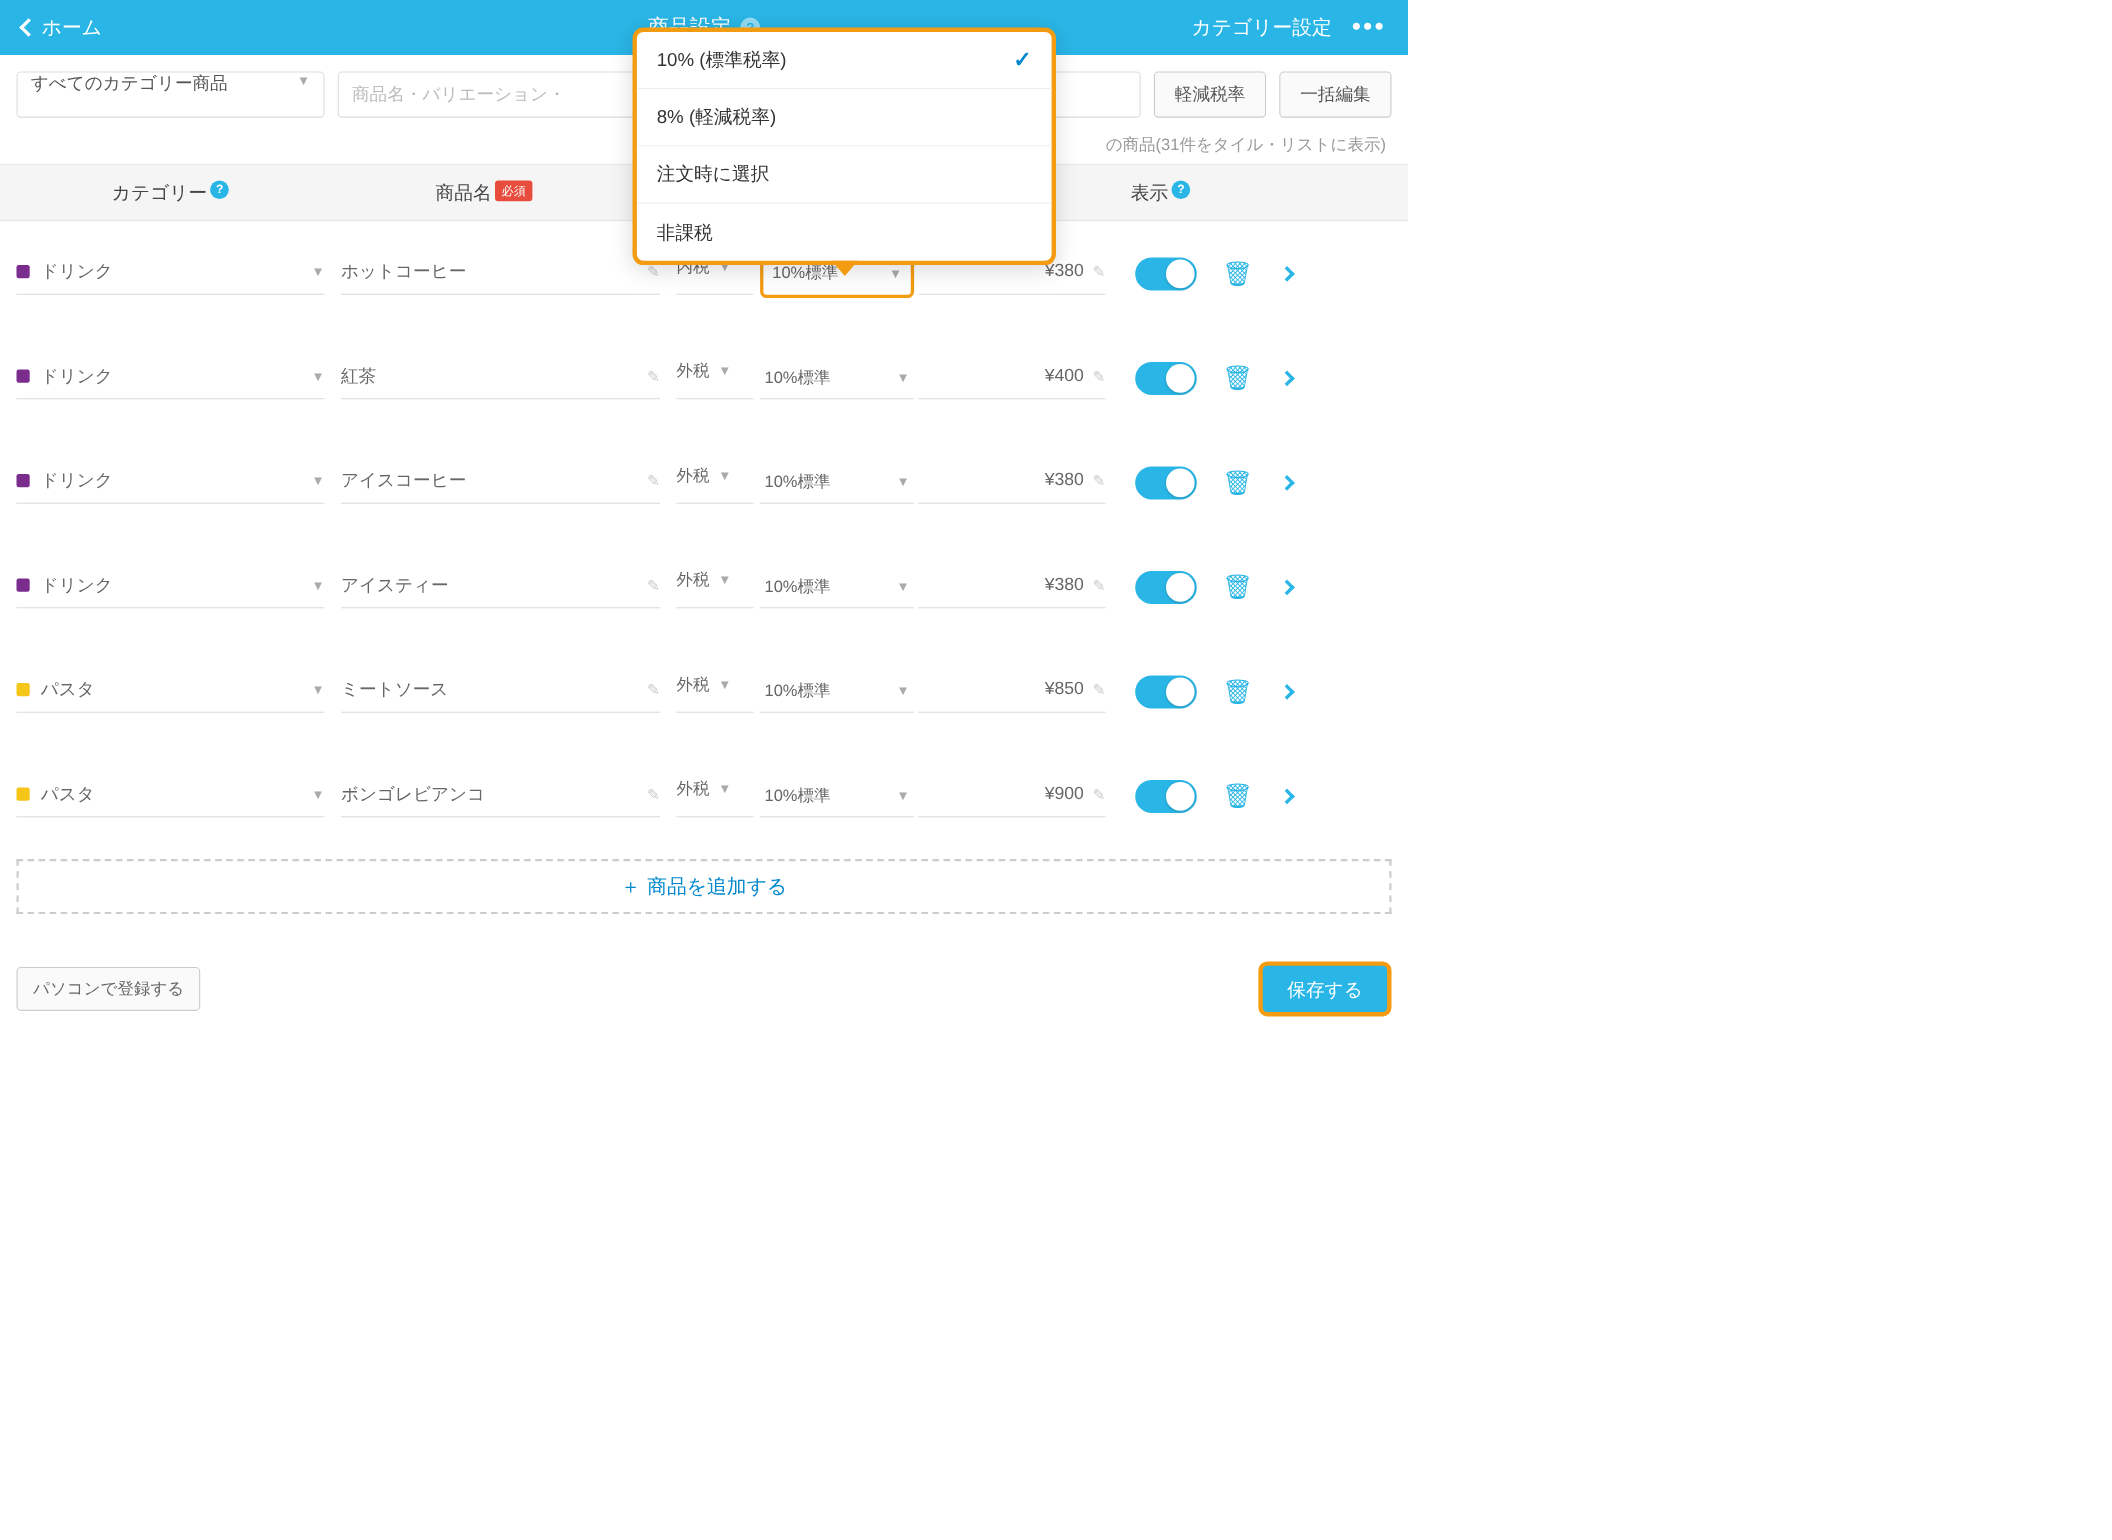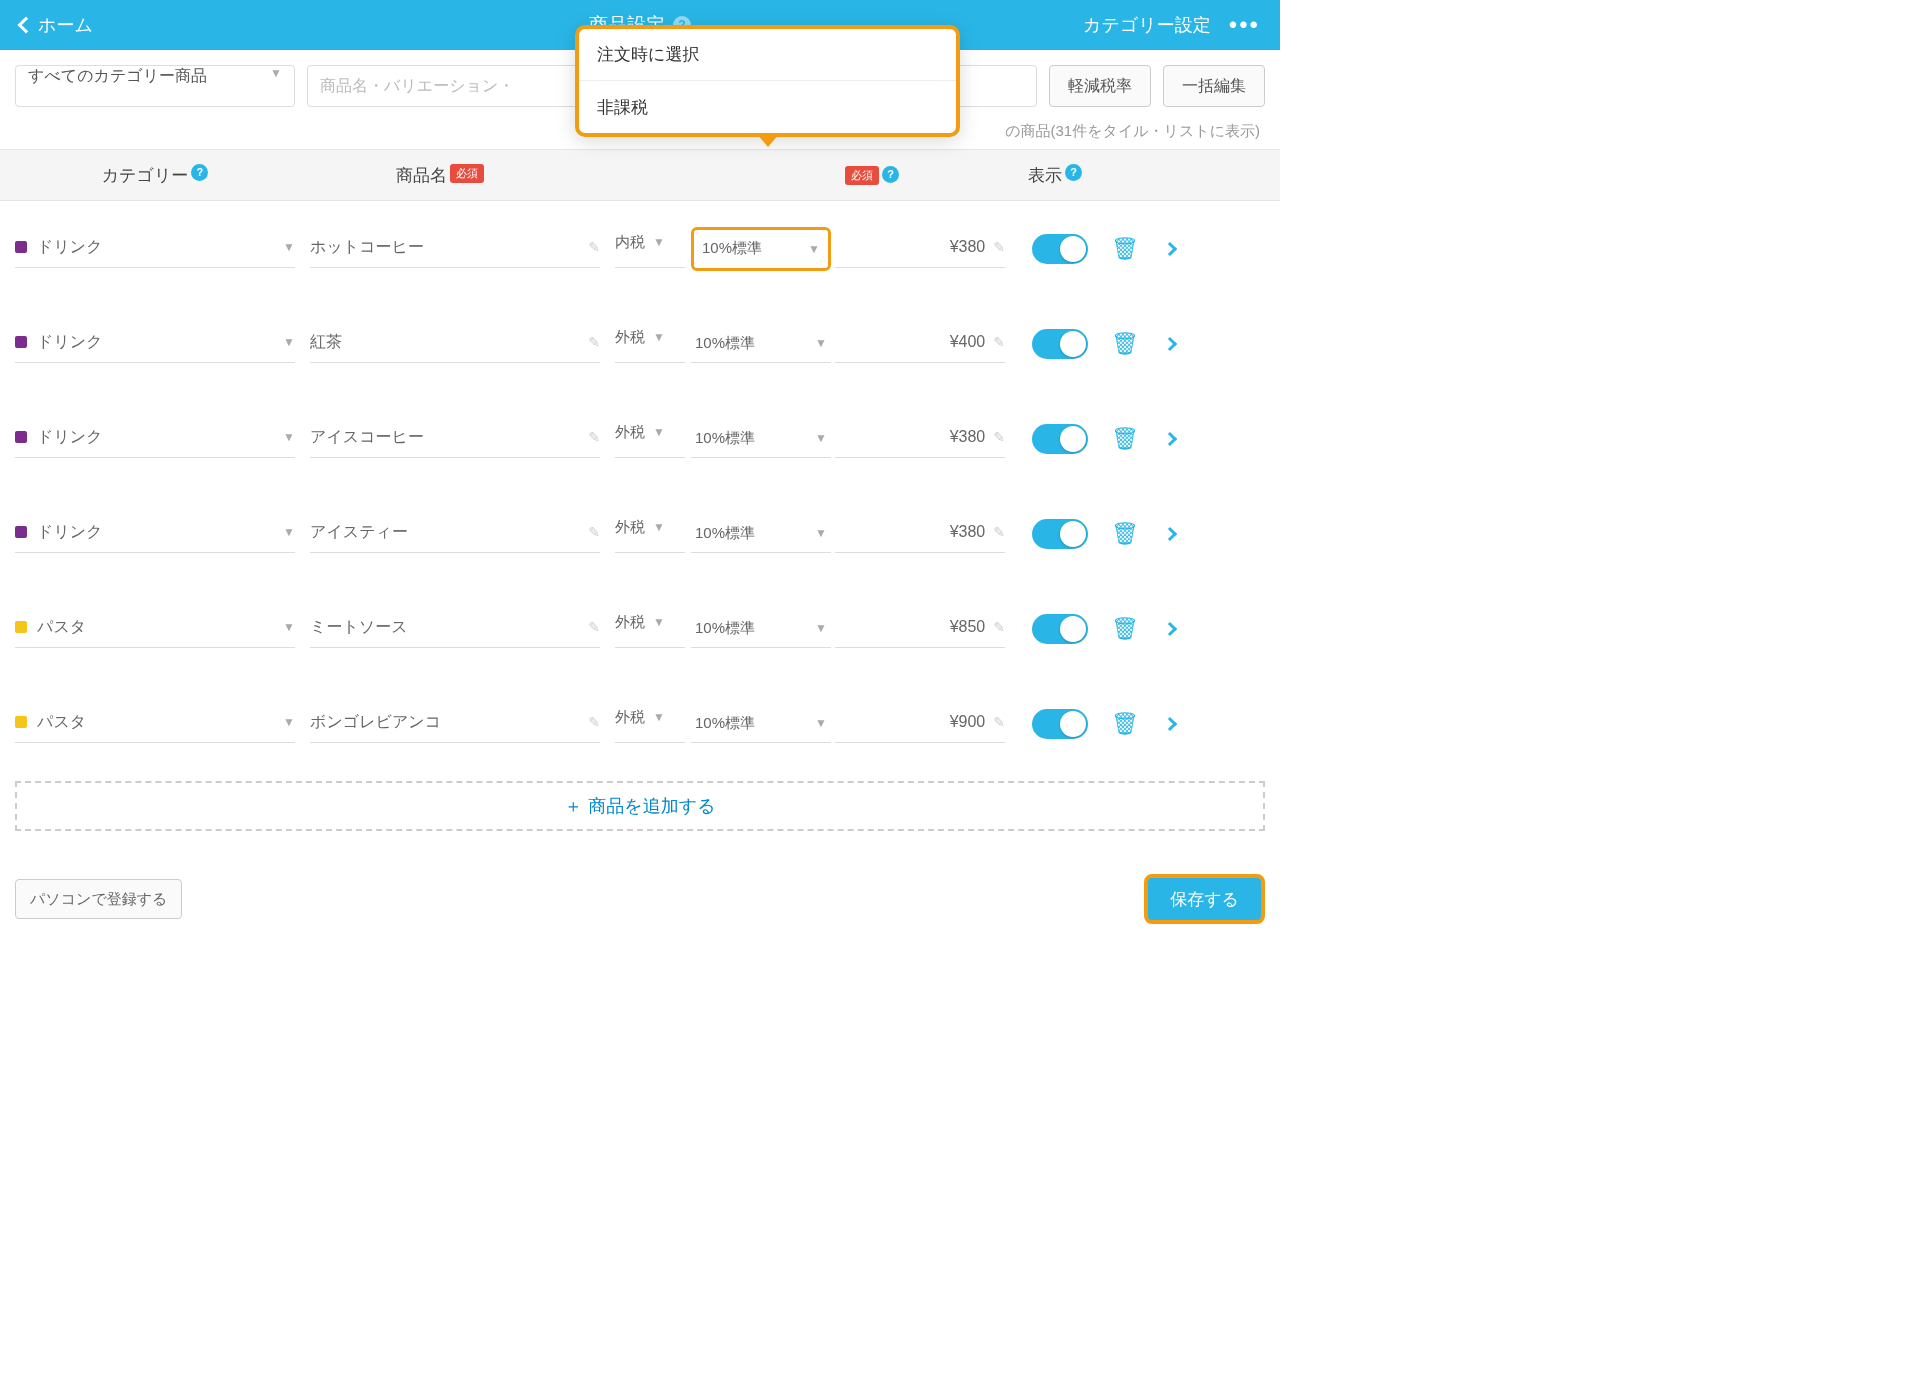--- a/index.html
+++ b/index.html
@@ -335,18 +335,25 @@
   <span>商品を追加する</span>
 </div>
 
 <div class="footer">
   <div class="pc-btn">パソコンで登録する</div>
   <div class="save">保存する</div>
 </div>
 
 <div class="popup">
   <div class="popt">
+      <span>10% (標準税率)</span>
+      <span class="check">✓</span>
+    </div>
+  <div class="popt">
+      <span>8% (軽減税率)</span>
+    </div>
+  <div class="popt">
       <span>注文時に選択</span>
     </div>
   <div class="popt">
       <span>非課税</span>
     </div>
 </div>
 
 </body></html>

